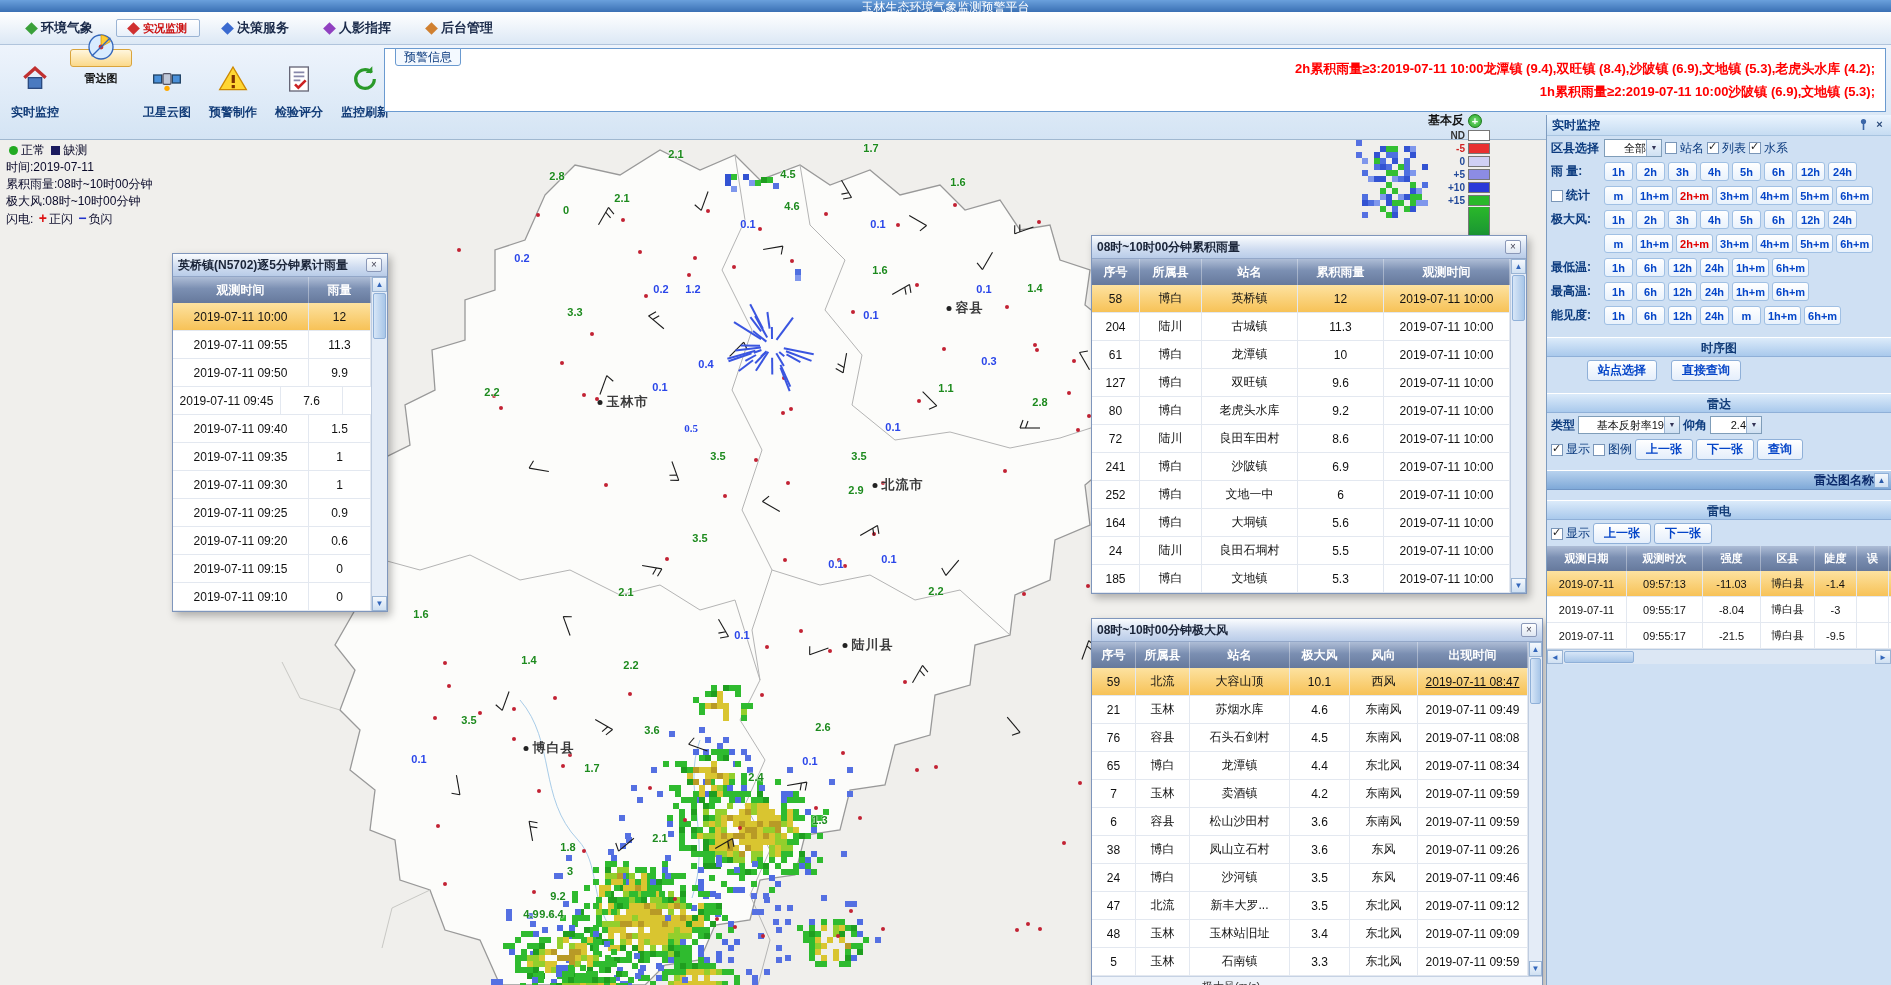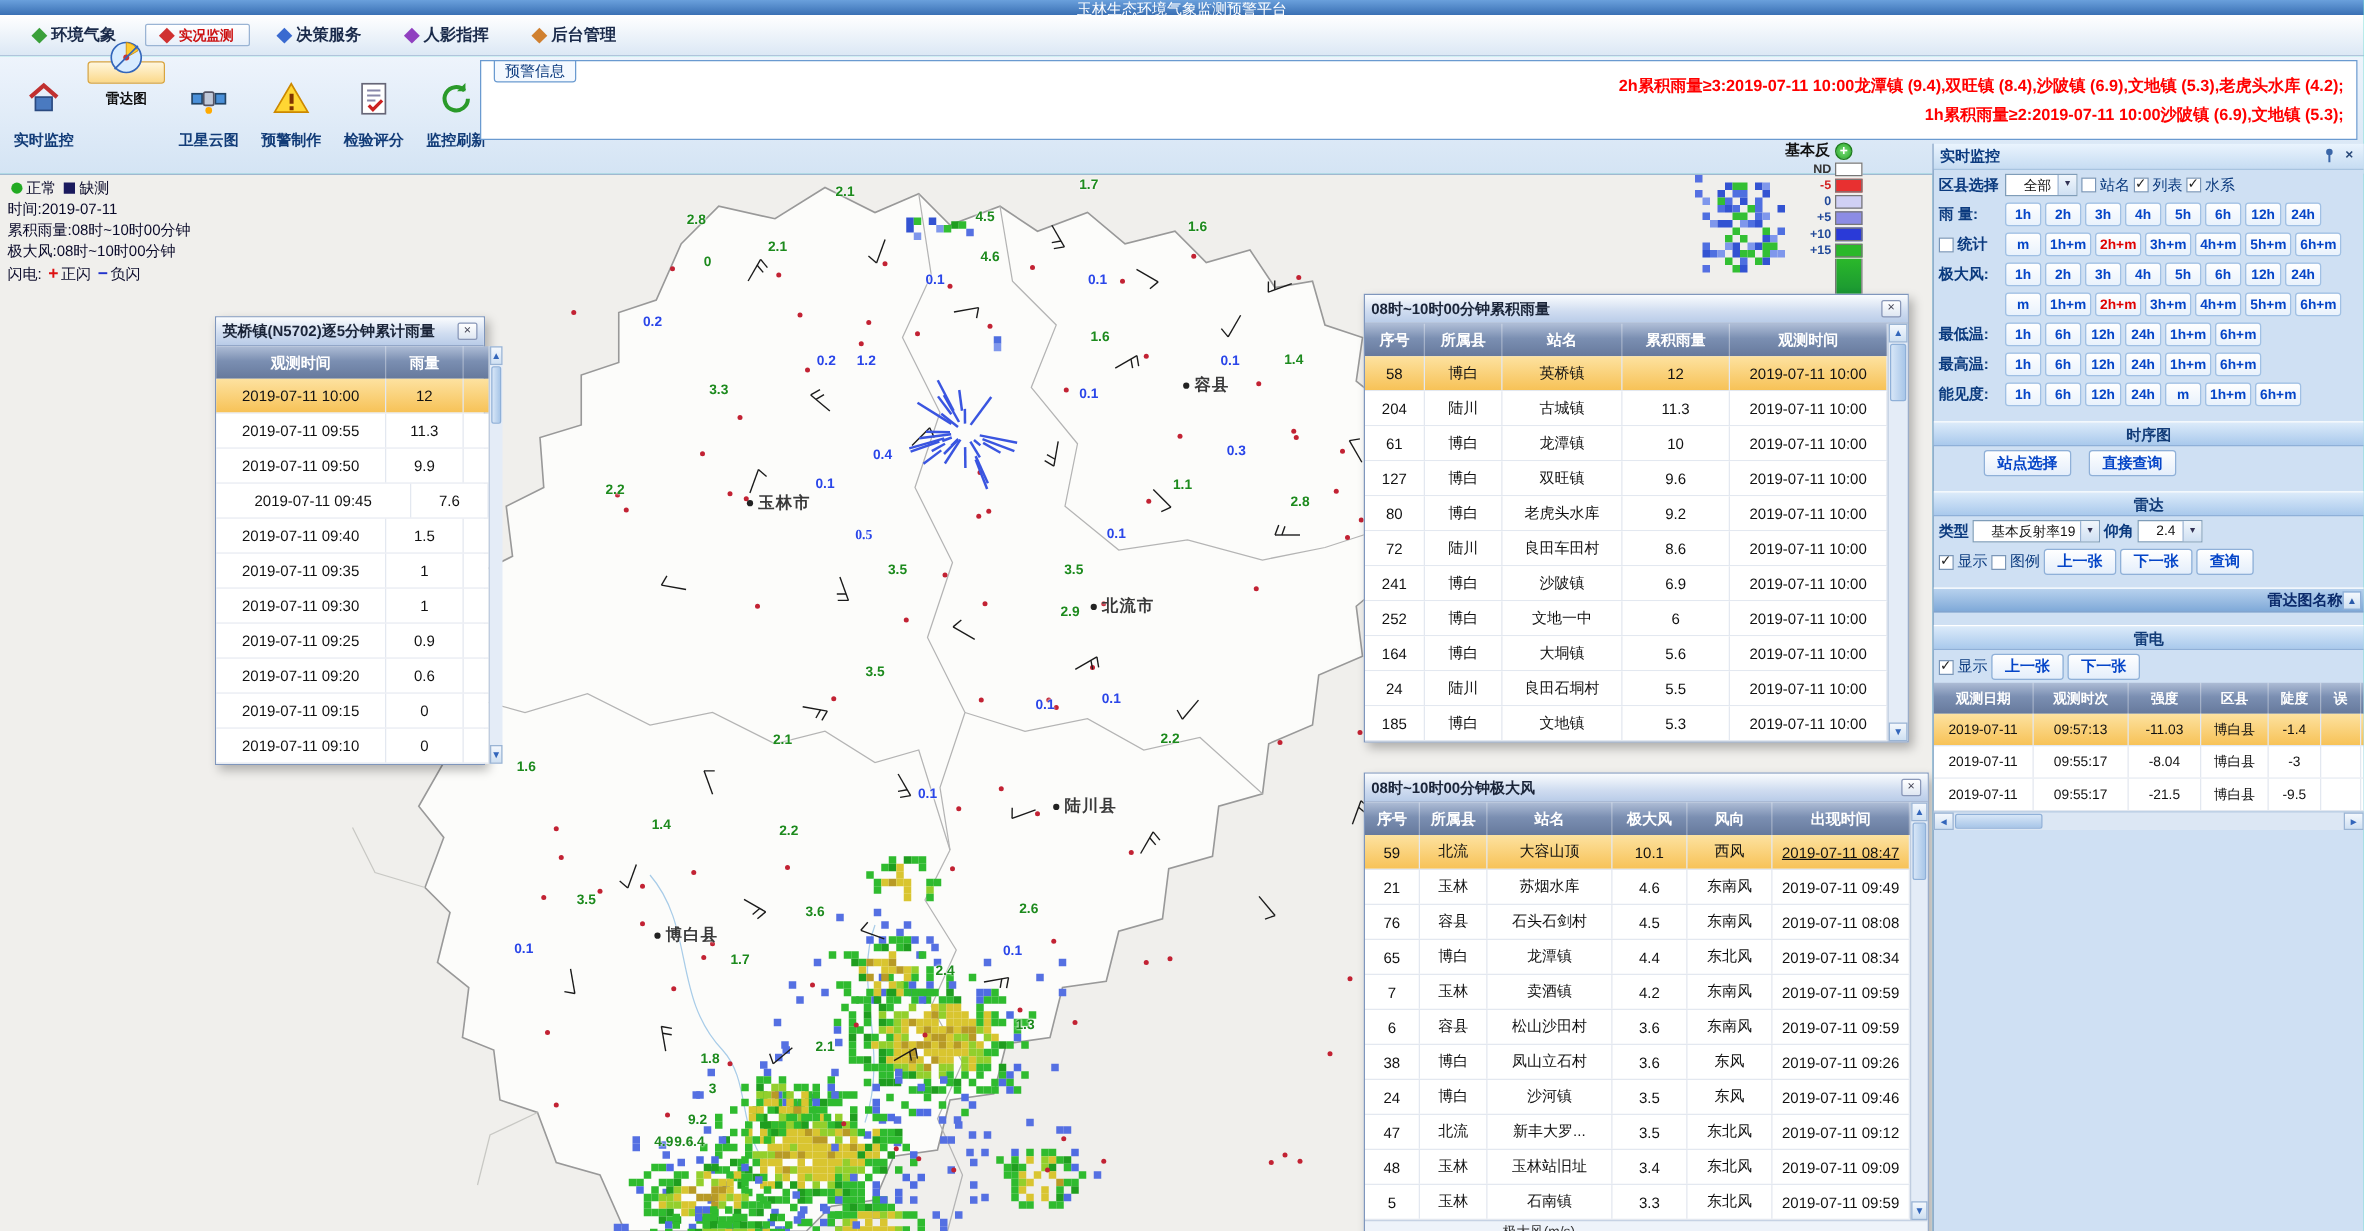--- a/index.html
+++ b/index.html
@@ -1,17 +1,17 @@
 <!DOCTYPE html>
 <html><head>
 <meta charset="utf-8">
 <style>
   * { margin:0; padding:0; box-sizing:border-box; }
   body { margin:0; background:#9ab0cc; font-family:"Liberation Sans","DejaVu Sans",sans-serif; }
-  .app { position:relative; width:1891px; height:985px; overflow:hidden; background:#5eead4; }
+  .app { position:relative; width:1891px; height:985px; overflow:hidden; background:#fdba74; }
 
   
   .titlebar { position:absolute; left:0; top:0; width:100%; height:12px; overflow:hidden;
     background:linear-gradient(#6aa0dc,#3a70b4); color:#fff; font-size:12px; text-align:center; }
   .titlebar span { display:inline-block; margin-top:-2px; }
 
   
   .menubar { position:absolute; left:0; top:12px; width:100%; height:33px;
     background:linear-gradient(#ffffff,#dce8f5); border-bottom:1px solid #b0c4dc;
     display:flex; align-items:center; padding-left:14px; gap:10px; }
@@ -121,21 +121,21 @@
     color:#0b2a6b; background:linear-gradient(#b8d2ee,#7fa9d8); border-top:1px solid #fff;
     border-bottom:1px solid #6f95c5; margin-top:8px; }
   .sbar2 .t { flex:1; text-align:right; }
   .mini-up { width:15px; height:15px; background:linear-gradient(#f4f8fd,#cfe0f2);
     border:1px solid #8fb0d8; color:#2a5aaa; font-size:8px; line-height:13px; text-align:center; }
   .cbwrap { display:inline-flex; align-items:center; gap:3px; white-space:nowrap; }
   .cb { width:12px; height:12px; border:1px solid #7a96b8; background:#fff; position:relative; display:inline-block; }
   .cb.on:after { content:"✓"; position:absolute; left:0px; top:-3px; font-size:11px; color:#222; font-weight:bold; }
   .sel { display:inline-flex; align-items:center; height:18px; background:#fff;
     border:1px solid #7f9db9; font-size:11px; color:#111; }
-  .sel-v { flex:1; padding-left:14px; overflow:hidden; white-space:nowrap; }
+  .sel-v { flex:1; padding-left:14px; overflow:hidden; white-space:nowrap;text-align:right; }
   .sel-a { width:15px; height:16px; background:linear-gradient(#f2f7fc,#cfe0f2);
     border-left:1px solid #9ab4d4; color:#335; font-size:7px; text-align:center; line-height:16px; }
   .rl-row { height:27px; line-height:27px; text-align:center; font-size:12px; color:#222;
     background:#eef4fc; border-bottom:1px solid #c8d8ec; }
   .rl-row.hl { background:linear-gradient(#fde2a0,#f7c257); }
   .hscroll { height:15px; display:flex; background:#dce7f4; border-top:1px solid #b8cbe2; }
   .harrow { width:16px; background:linear-gradient(#f4f8fd,#cfe0f2); border:1px solid #9ab4d4;
     color:#3366bb; font-size:8px; text-align:center; line-height:13px; }
   .hthumb { width:70px; margin:1px; background:linear-gradient(#d7e6f7,#a8c6e8);
     border:1px solid #8fb0d8; border-radius:2px; }
@@ -1775,21 +1775,21 @@
           </div>
           <div class="tbl-row">
             <span class="tbl-cell" style="width: 136px;">2019-07-11 09:55</span>
             <span class="tbl-cell" style="width: 62px;">11.3</span>
           </div>
           <div class="tbl-row">
             <span class="tbl-cell" style="width: 136px;">2019-07-11 09:50</span>
             <span class="tbl-cell" style="width: 62px;">9.9</span>
           </div>
           <div class="tbl-row">
-            <span class="tbl-cell" style="width: 156px;">2019-07-11 09:45</span>
+            <span class="tbl-cell" style="width: 108px;">2019-07-11 09:45</span>
             <span class="tbl-cell" style="width: 62px;">7.6</span>
           </div>
           <div class="tbl-row">
             <span class="tbl-cell" style="width: 136px;">2019-07-11 09:40</span>
             <span class="tbl-cell" style="width: 62px;">1.5</span>
           </div>
           <div class="tbl-row">
             <span class="tbl-cell" style="width: 136px;">2019-07-11 09:35</span>
             <span class="tbl-cell" style="width: 62px;">1</span>
           </div>

